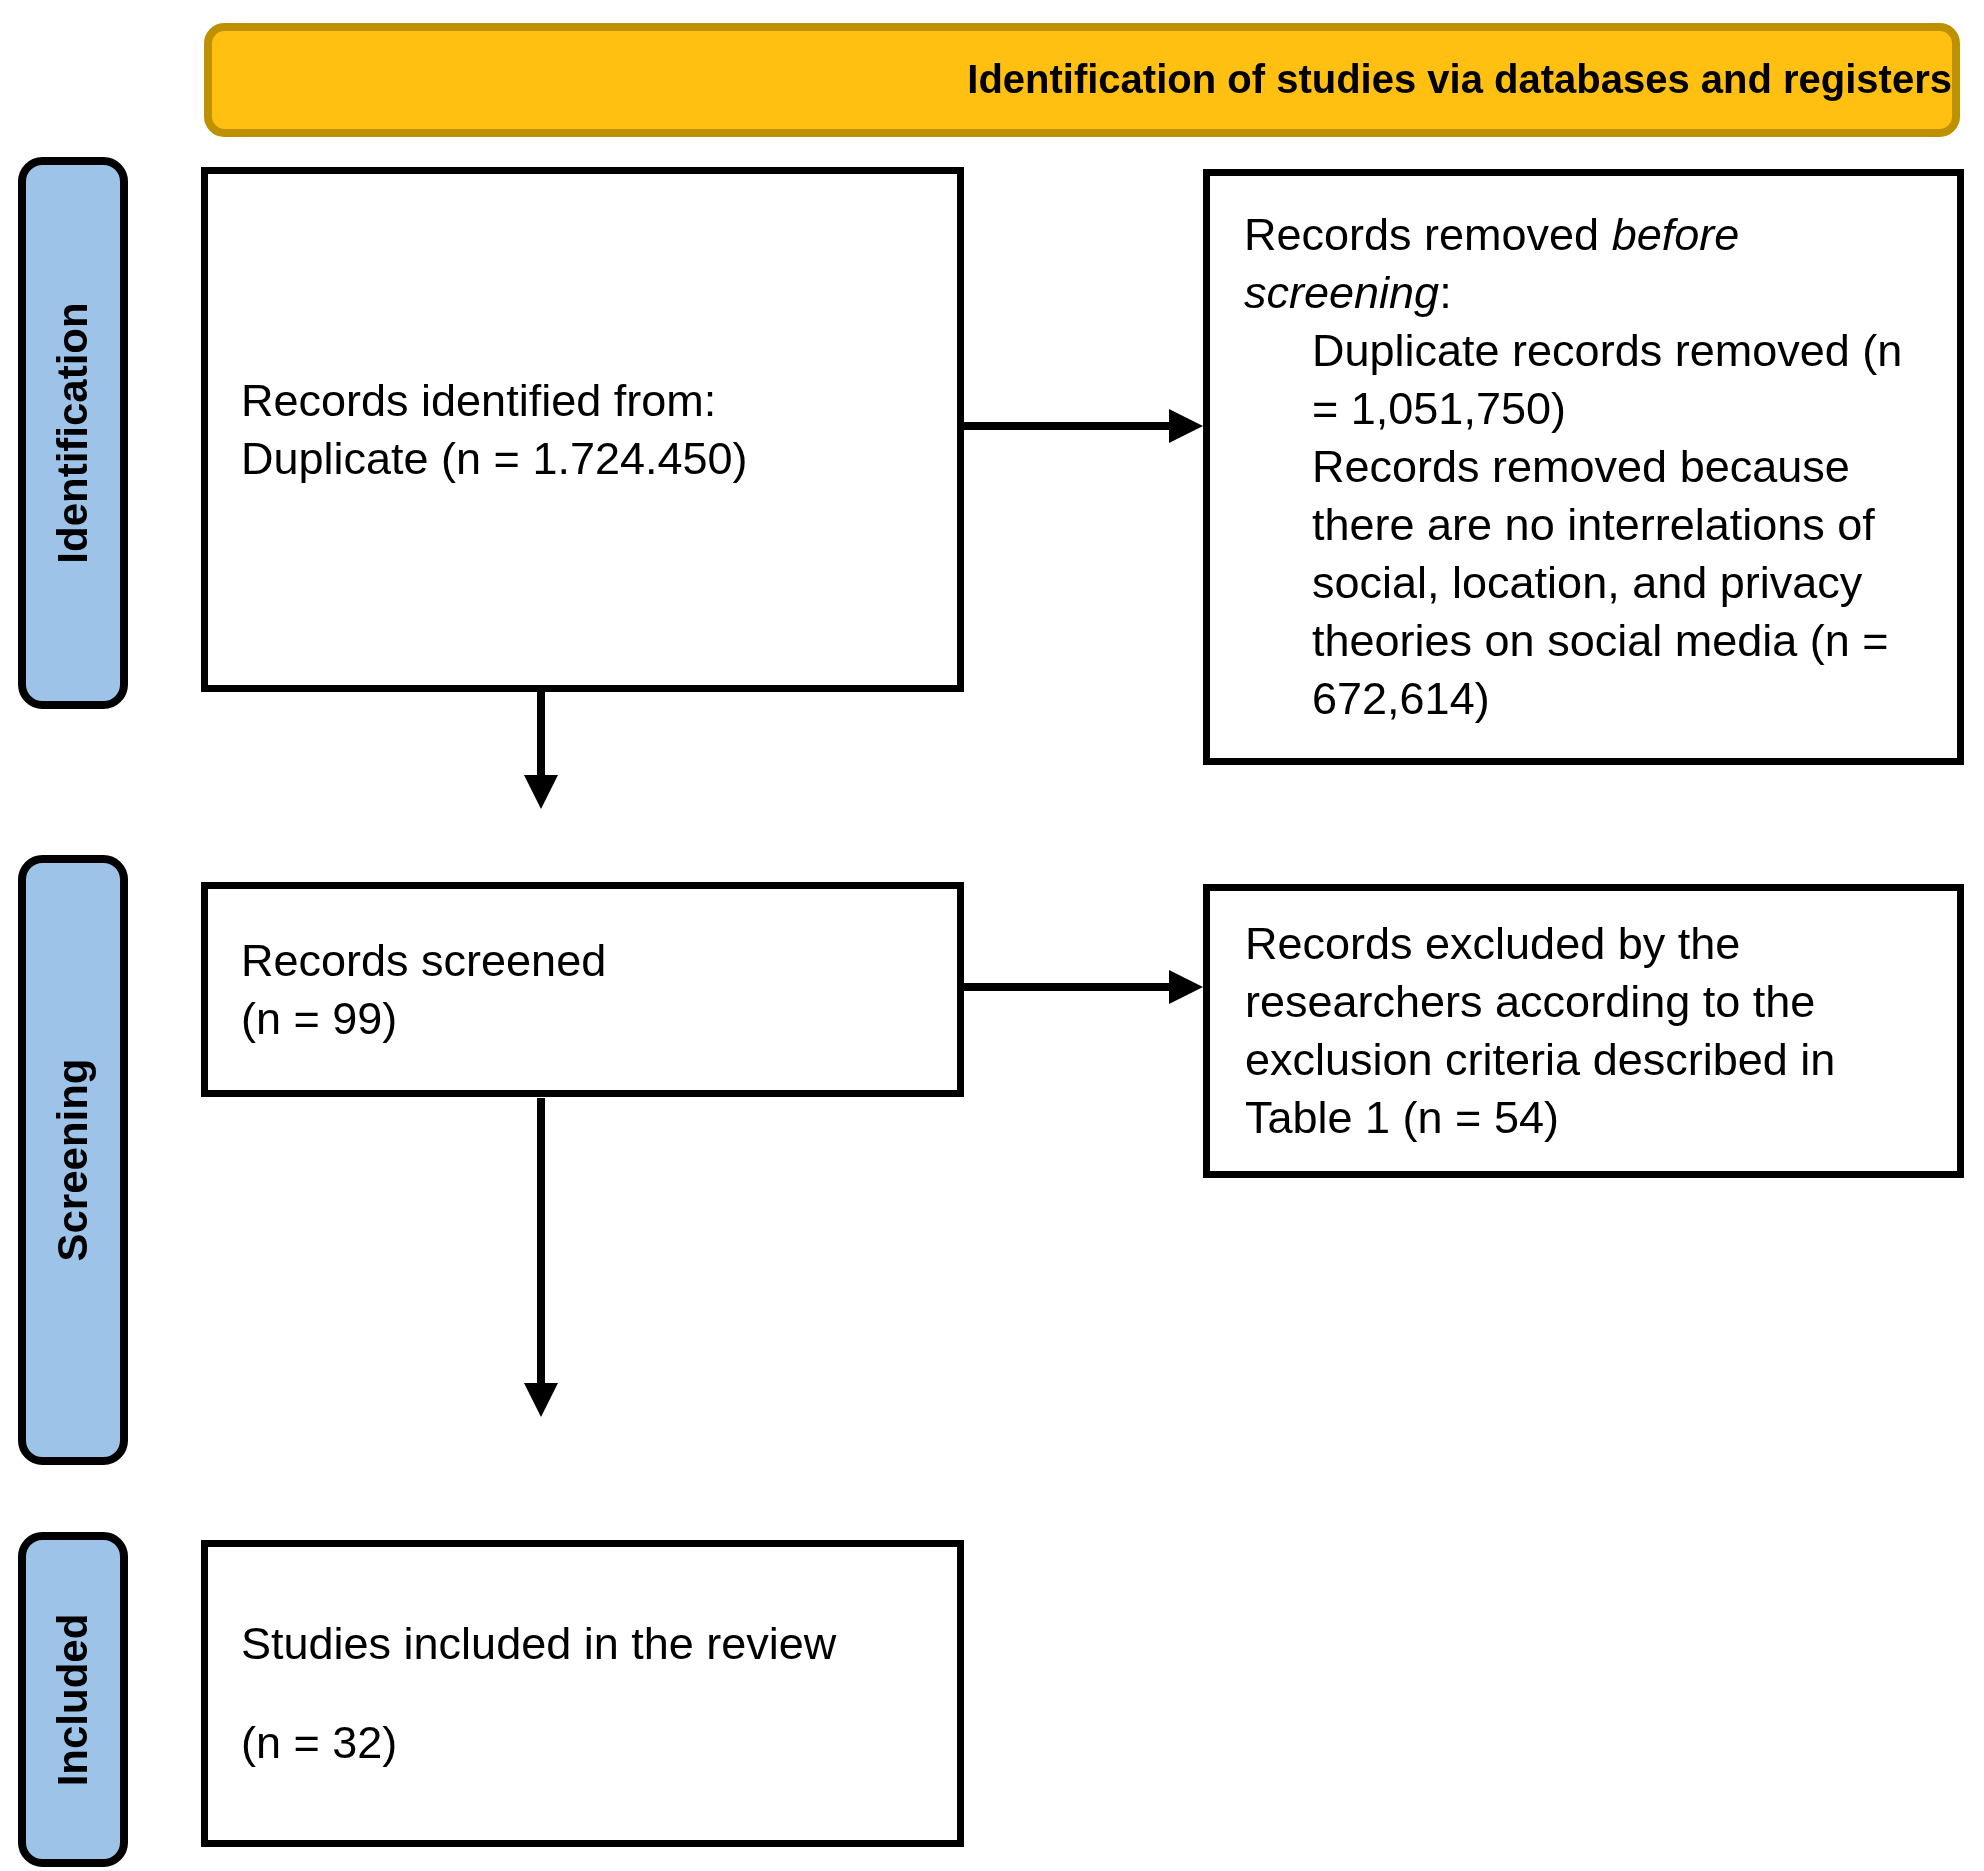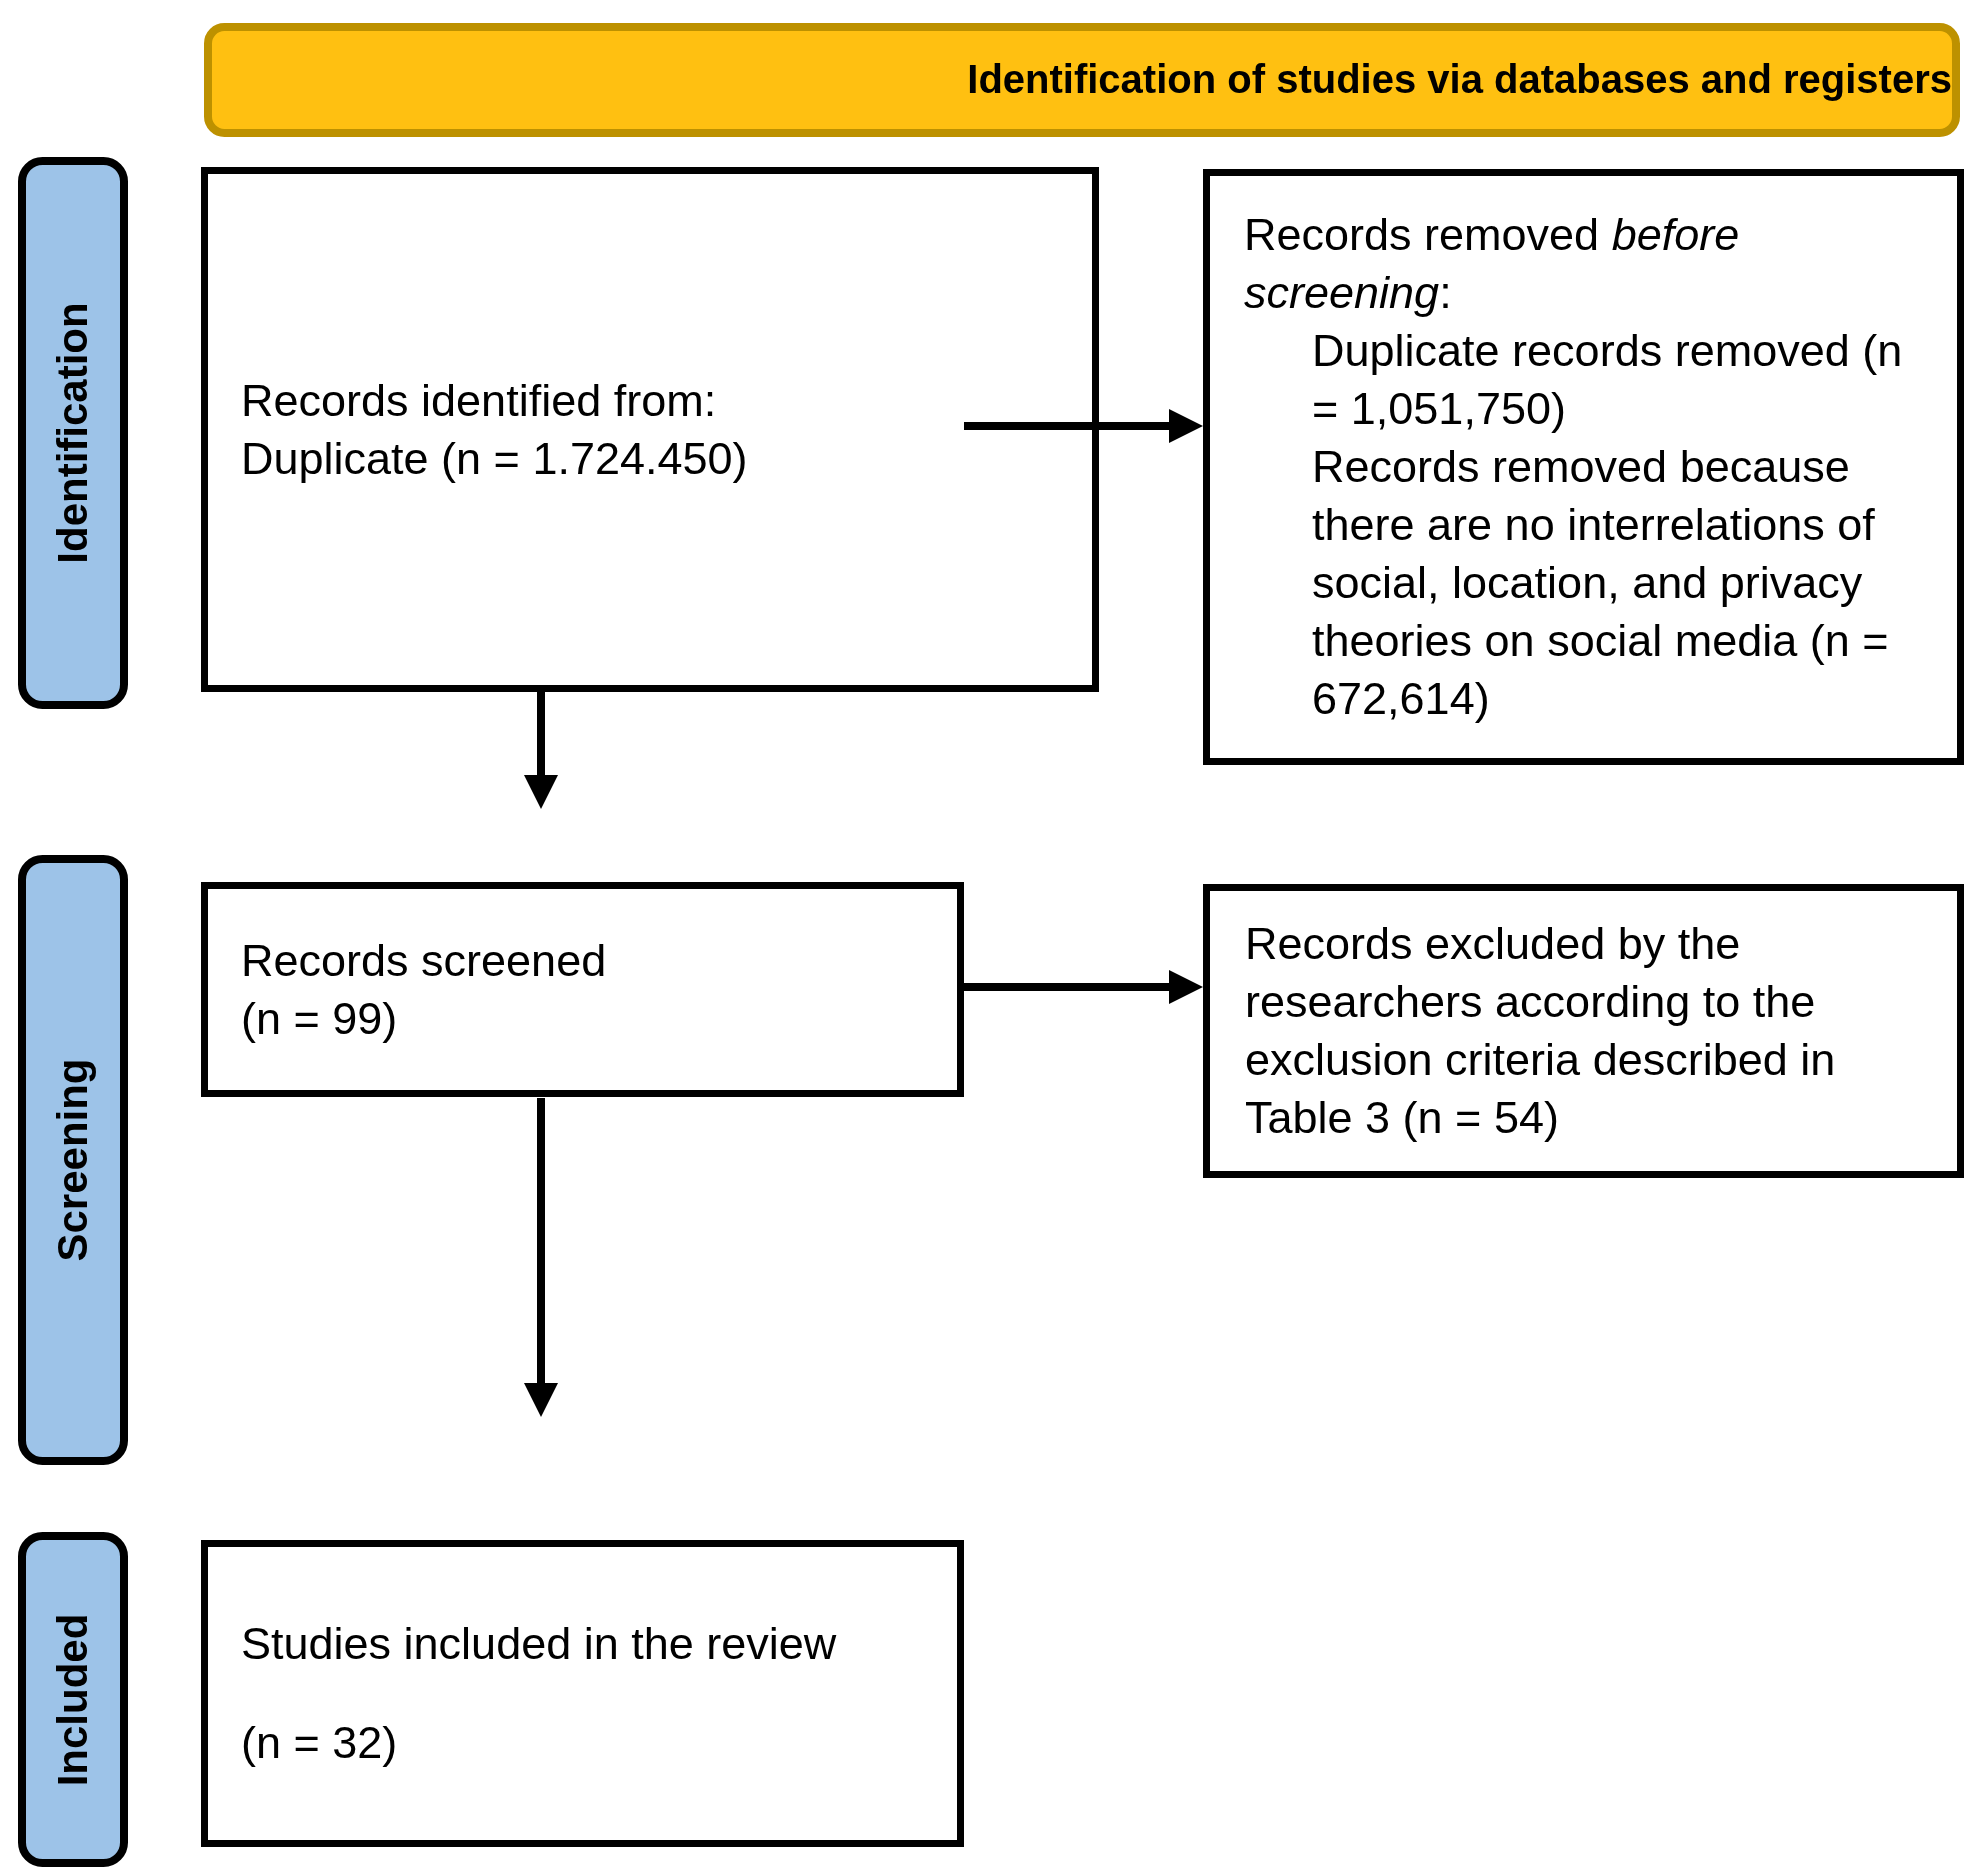--- a/index.html
+++ b/index.html
@@ -64,21 +64,21 @@
     background: #ffffff;
     border: 7.5px solid var(--box-border, #000000);
     box-sizing: border-box;
     font-size: 45px;
     line-height: 58px;
     color: var(--text-color, #000000);
     display: flex;
     flex-direction: column;
     justify-content: center;
   }
-  .box-identified { left: 201px;  top: 167px;  width: 898px; height: 525px; padding-left: 33px; padding-right: 19px; }
+  .box-identified { left: 201px;  top: 167px;  width: 763px; height: 525px; padding-left: 33px; padding-right: 19px; }
   .box-removed    { left: 1203px; top: 169px;  width: 761px; height: 596px; justify-content: flex-start; padding-top: 30px; padding-left: 34px; padding-right: 29px; }
   .box-screened   { left: 201px;  top: 882px; width: 763px; height: 215px; padding-left: 33px; padding-right: 6px; }
   .box-excluded   { left: 1203px; top: 884px; width: 761px; height: 294px; padding-left: 35px; padding-right: 26px; }
   .box-included   { left: 201px;  top: 1540px; width: 763px; height: 307px; padding-left: 33px; padding-right: 19px; gap: 41px; }
 
   .indent-item { margin-left: 68px; }
   .italic { font-style: italic; }
 
   
   .shaft-h, .shaft-v, .head-right, .head-down { position: absolute; }
@@ -128,21 +128,21 @@
     <div class="indent-item">Duplicate records removed (n = 1,051,750)</div>
     <div class="indent-item">Records removed because there are no interrelations of social, location, and privacy theories on social media (n = 672,614)</div>
   </div>
 
   <div class="fbox box-screened">
     <div>Records screened</div>
     <div>(n = 99)</div>
   </div>
 
   <div class="fbox box-excluded">
-    <div>Records excluded by the researchers according to the exclusion criteria described in Table 3 (n = 54)</div>
+    <div>Records excluded by the researchers according to the exclusion criteria described in Table 1 (n = 54)</div>
   </div>
 
   <div class="fbox box-included">
     <div>Studies included in the review</div>
     <div>(n = 32)</div>
   </div>
 
   <div class="shaft-h" style="left:964px; top:422px; width:206px;"></div>
   <div class="head-right" style="left:1169px; top:409px;"></div>
 

